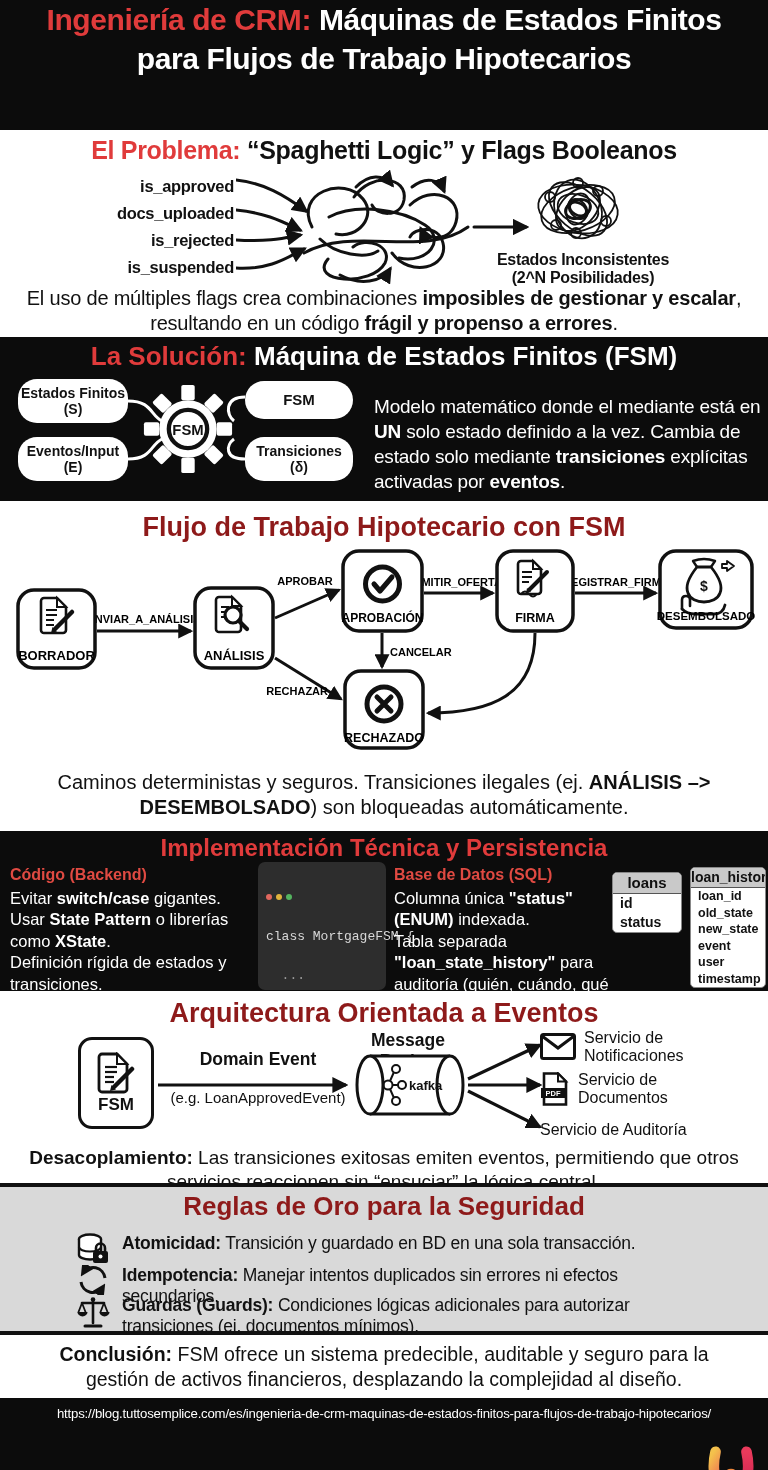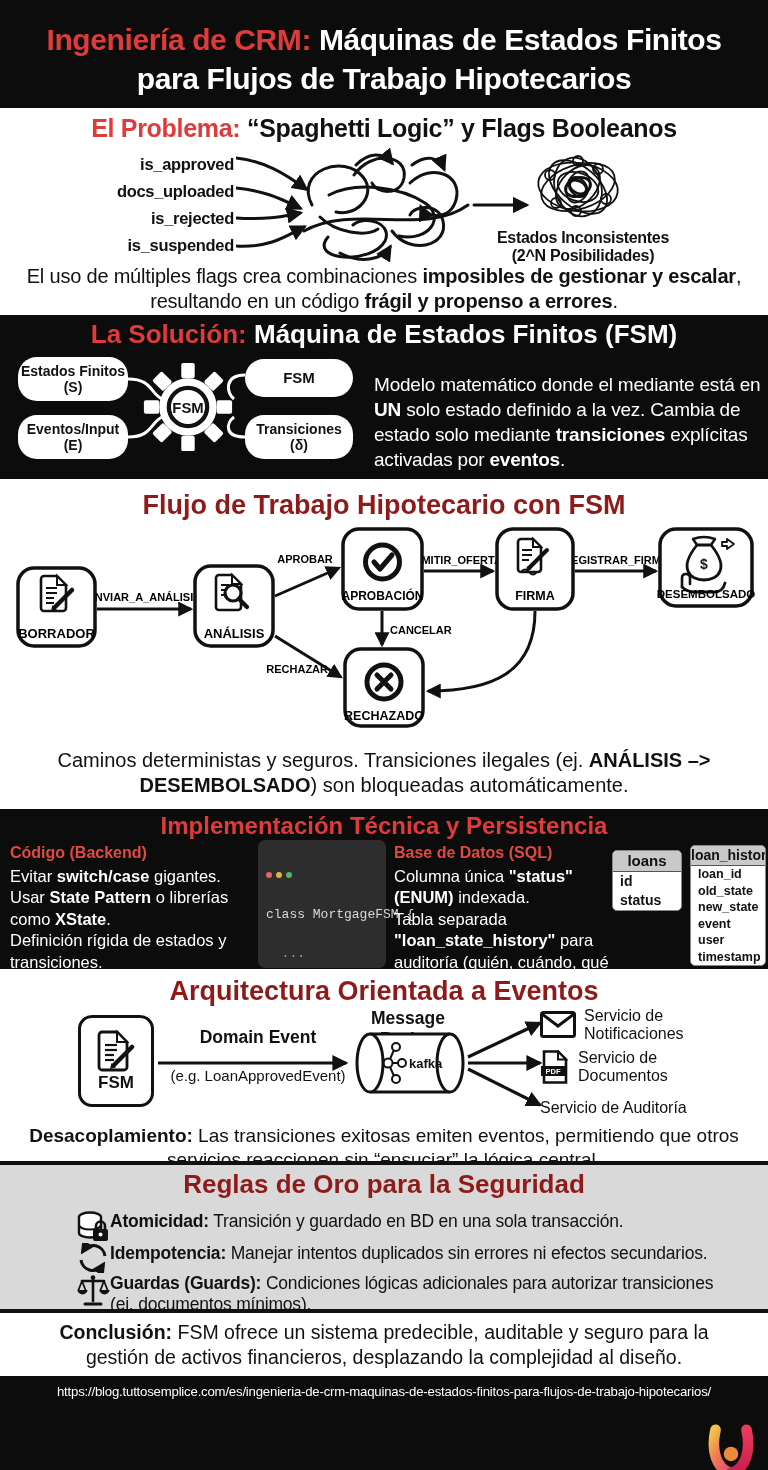--- a/index.html
+++ b/index.html
@@ -8,21 +8,21 @@
   *{box-sizing:border-box}
   html,body{margin:0;padding:0}
   body{width:768px;height:1470px;position:relative;background:#fff;color:#111;
        font-family:"Liberation Sans",sans-serif;overflow:hidden}
   .sec{position:relative;width:768px}
   b{font-weight:bold}
   .red{color:var(--accent-red)}
   .maroon{color:var(--maroon)}
 
   
-  .hdr{height:108px;background:#0c0c0c;text-align:center;padding-top:20px}
+  .hdr{height:130px;background:#0c0c0c;text-align:center;padding-top:0}
   .hdr .t{font-size:30px;font-weight:bold;color:#fff;line-height:39px;letter-spacing:-.4px}
 
   
   .problem{height:207px;background:#fff}
   .h2{font-size:25px;font-weight:bold;text-align:center;margin:0;padding:6px 0 2px;letter-spacing:-.3px}
   .prob-diagram{position:relative;height:119px}
   .flags{position:absolute;left:94px;top:6px;width:140px;text-align:right}
   .flags .flag{font-weight:bold;font-size:16.5px;line-height:27px;letter-spacing:-.3px}
   .tangle{position:absolute;left:236px;top:0}
   .scribble{position:absolute;left:528px;top:2px}
@@ -79,21 +79,21 @@
   .ev-broker-lbl{position:absolute;left:342px;top:-3px;width:132px;text-align:center;font-weight:bold;font-size:17.5px}
   .ev-cyl{position:absolute;left:352px;top:19px}
   .ev-services{position:absolute;left:540px;top:0;width:228px}
   .ev-row{position:absolute;display:flex;align-items:center;gap:8px}
   .ev-row .txt{font-weight:normal;font-size:16px;line-height:17.5px}
   .ev-par{width:720px;margin:3px auto 0;text-align:center;font-size:19px;line-height:24px}
 
   
   .rules{height:152px;background:var(--rules-bg);border-top:4px solid #111;border-bottom:4px solid #111;padding-top:4px}
   .rules-h{font-size:26px;font-weight:bold;text-align:center;margin:0;line-height:30px}
-  .rule-row{position:absolute;left:76px;display:flex;align-items:flex-start;width:640px}
+  .rule-row{position:absolute;left:76px;display:flex;align-items:flex-start;gap:12px;width:640px}
   .rule-row .txt{font-size:17.5px;line-height:21px;letter-spacing:-.2px}
   .rule-icon{flex:0 0 34px}
 
   
   .conclusion{height:63px;background:#fff;display:flex;align-items:center;justify-content:center}
   .conclusion .txt{width:706px;text-align:center;font-size:19.5px;line-height:25px}
   .footer{height:115px;background:#0c0c0c;position:relative}
   .footer .url{padding-top:8px;text-align:center;color:#fff;font-size:13.2px;letter-spacing:-.2px}
   .logo{position:absolute;right:8px;bottom:4px}
 

